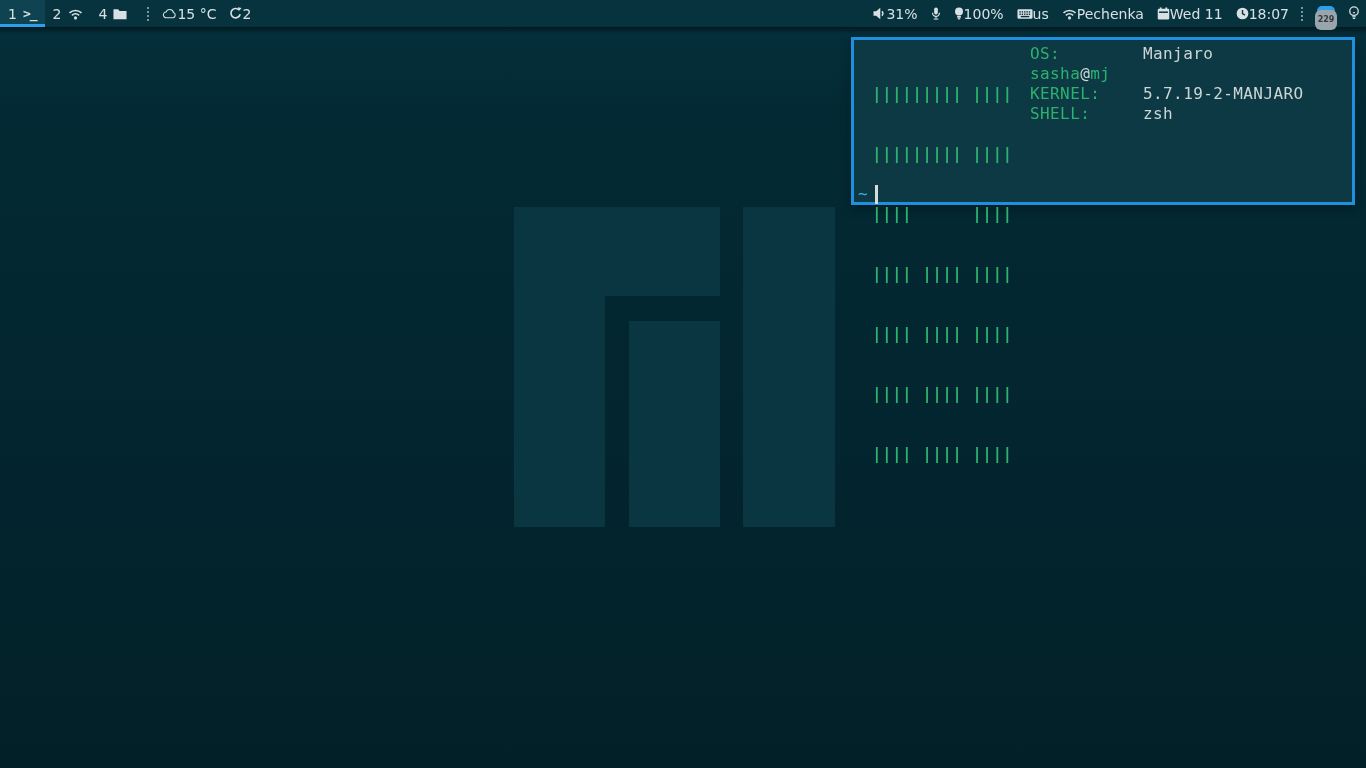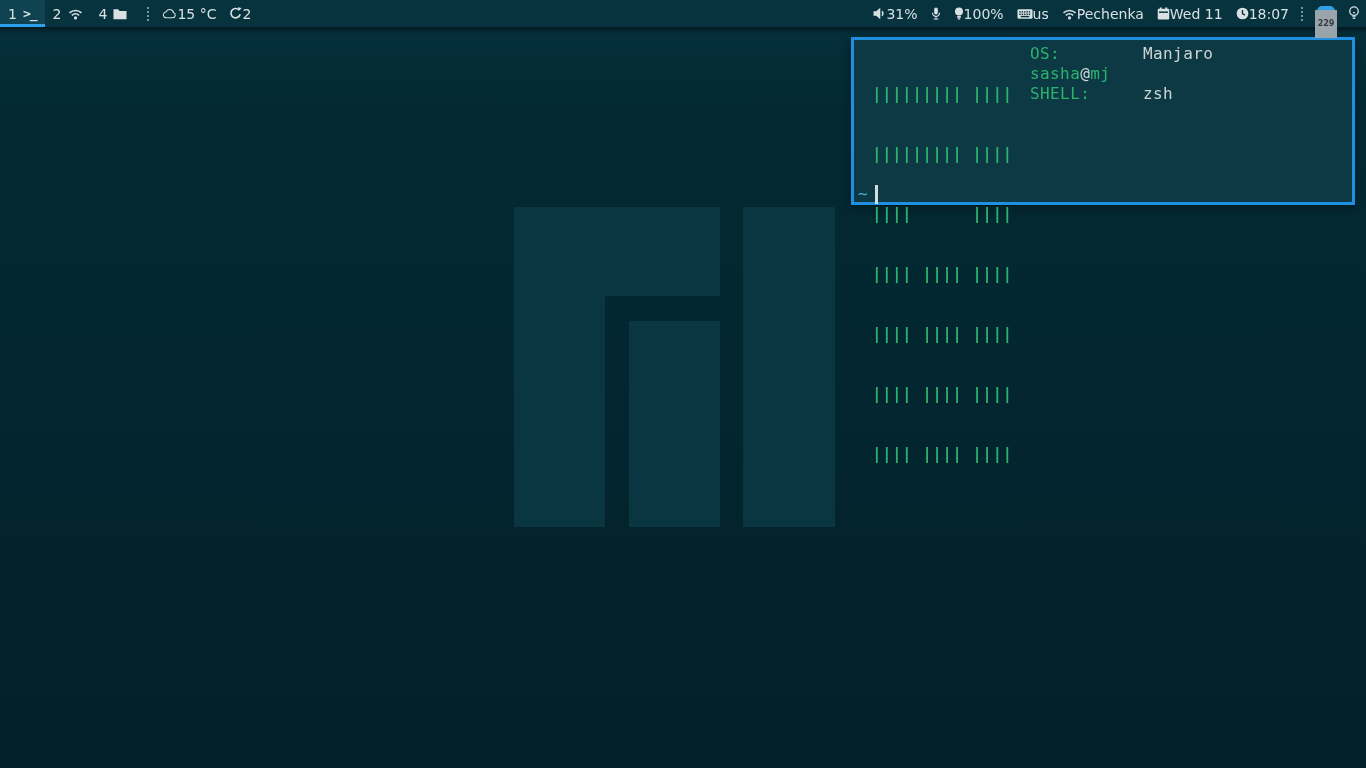--- a/index.html
+++ b/index.html
@@ -20,22 +20,22 @@
   .ws-underline{position:absolute;left:0;bottom:0;width:100%;height:3px;background:#2e9fe9;}
   .term-glyph{font-family:"DejaVu Sans Mono","Liberation Mono",monospace;font-weight:bold;
     font-size:13px;letter-spacing:-1px;}
   .module{display:flex;align-items:center;gap:0;align-self:center;margin-left:13px;}
   .right{margin-left:auto;display:flex;align-items:flex-start;padding-right:6px;}
   .sep{border-left:2px dotted #7e939c;height:14px;align-self:center;margin-left:12px;}
   .i{display:block;}
   .tray-badge{position:relative;width:22px;height:16px;margin-left:12px;align-self:center;}
   .badge-dome{position:absolute;top:0;left:2px;width:18px;height:9px;background:#2f9fe8;
     border-radius:5px 5px 1px 1px;}
-  .badge-body{position:absolute;top:4px;left:0;width:22px;height:28px;background:#9aa4ab;
-    border-radius:0;color:#343c41;font-size:8px;font-weight:bold;
+  .badge-body{position:absolute;top:4px;left:0;width:22px;height:20px;background:#9aa4ab;
+    border-radius:6px;color:#343c41;font-size:8px;font-weight:bold;
     display:flex;align-items:center;justify-content:center;}
   .lamp{margin-left:11px;align-self:center;}
   
   .logo{position:absolute;left:514px;top:207px;width:321px;height:320px;z-index:1;}
   .logo div{position:absolute;background:#0a3641;}
   .logo-tl{left:0;top:0;width:206px;height:89px;}
   .logo-left{left:0;top:0;width:91px;height:320px;}
   .logo-mid{left:115px;top:114px;width:91px;height:206px;}
   .logo-right{left:229px;top:0;width:92px;height:320px;}
   
@@ -208,20 +208,21 @@
     <div>||||      ||||</div>
     <div>|||| |||| ||||</div>
     <div>|||| |||| ||||</div>
     <div>|||| |||| ||||</div>
     <div>|||| |||| ||||</div>
   </div>
 
   <div class="t-info">
     <div class="t-row"><span class="t-label">OS:</span><span class="t-value">Manjaro</span></div>
     <div class="t-row"><span class="t-user">sasha</span><span class="t-at">@</span><span class="t-host">mj</span></div>
+    <div class="t-row"><span class="t-label">KERNEL:</span><span class="t-value">5.7.19-2-MANJARO</span></div>
     <div class="t-row"><span class="t-label">SHELL:</span><span class="t-value">zsh</span></div>
   </div>
 
   <div class="t-prompt">
     <span>~</span>
     <div class="t-cursor"></div>
   </div>
 
 </div>
 

